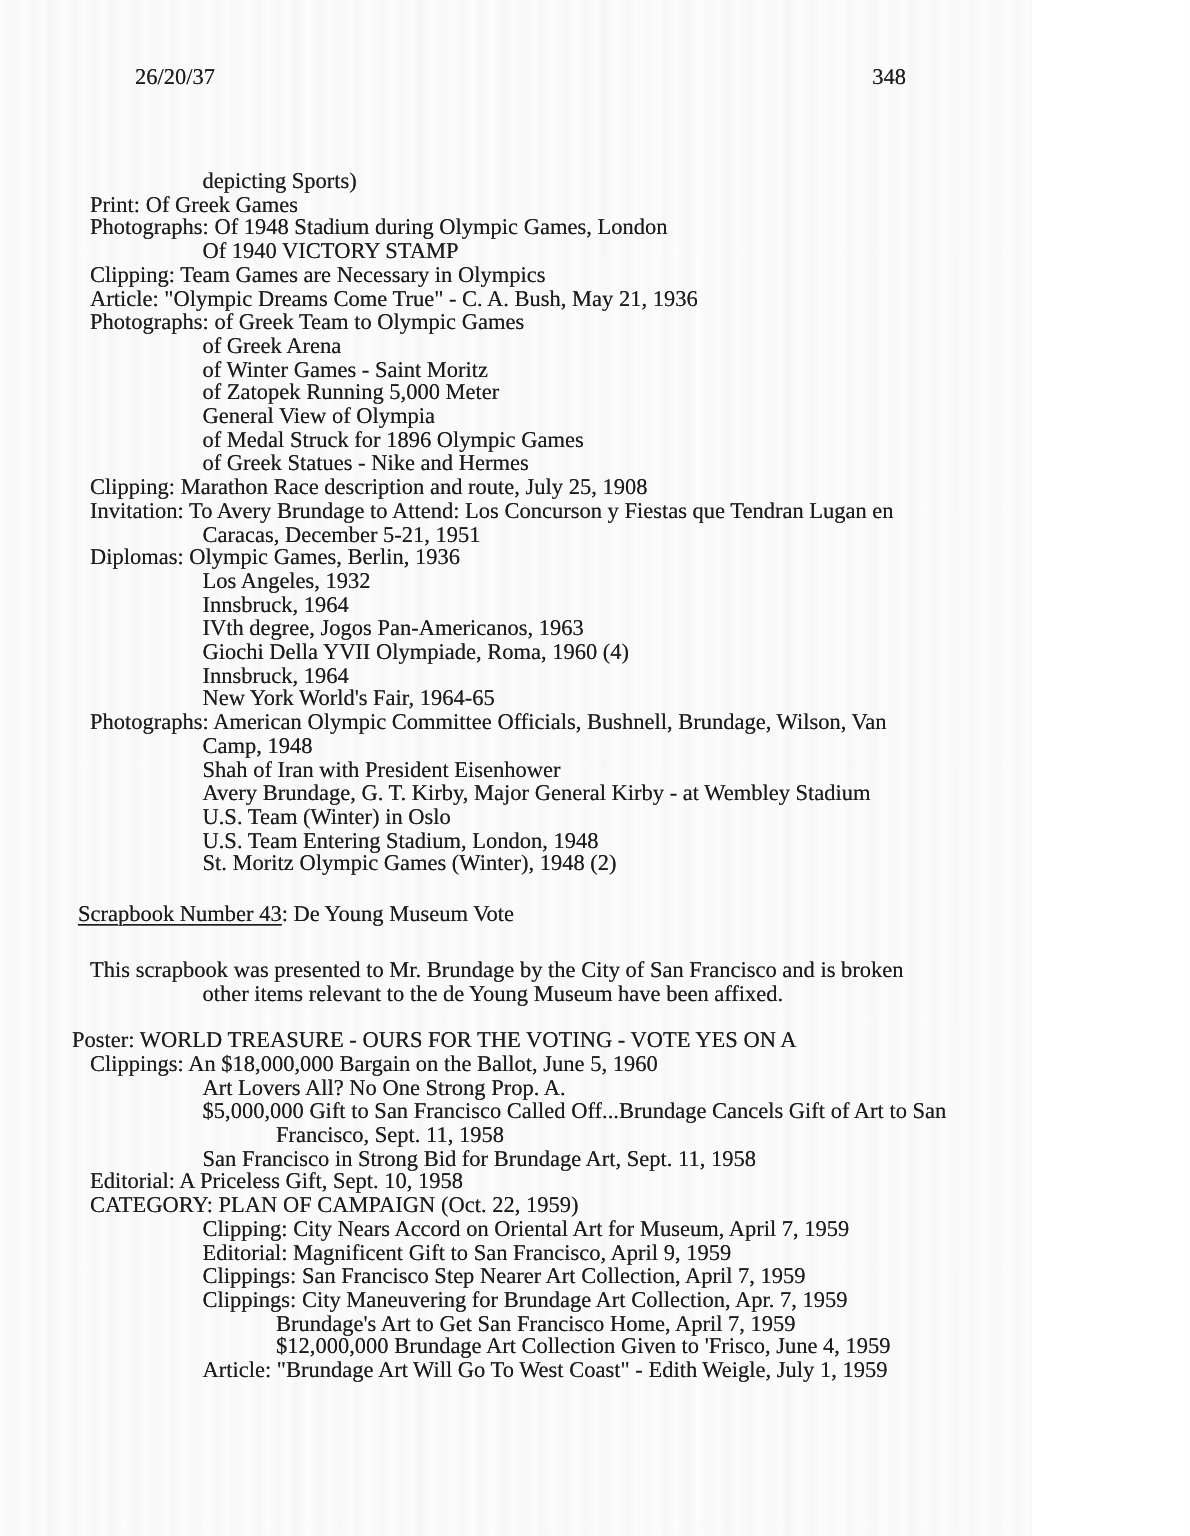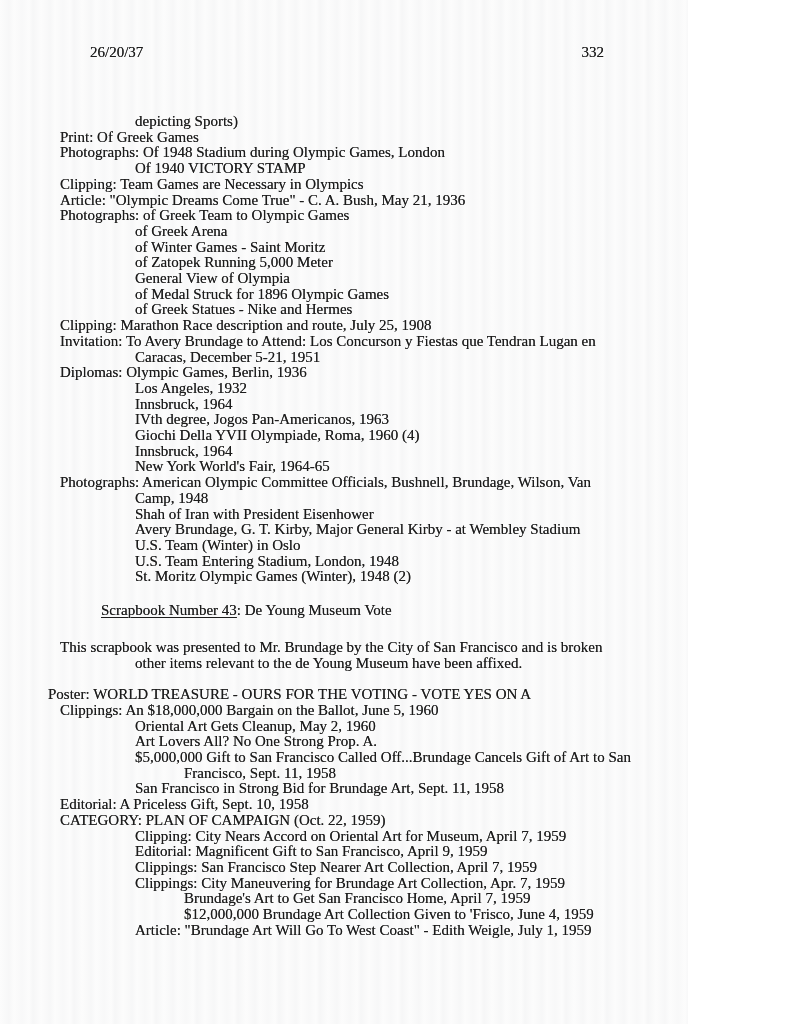--- a/index.html
+++ b/index.html
@@ -45,33 +45,33 @@
     text-shadow: 0 0 0.4px rgba(25,25,25,0.75);
   }
   .header span { text-shadow: 0 0 0.4px rgba(25,25,25,0.75); }
 
   .ind0  { padding-left: 60px; }
   .ind0s { padding-left: 48px; }
   .ind1  { padding-left: 135px; }
   .ind2  { padding-left: 184px; }
 
   #blockA    { margin-top: 103px; }
-  .heading   { margin-top: 18px; padding-left: 101px; white-space: nowrap;
+  .heading   { margin-top: 18px; padding-left: 52px; white-space: nowrap;
                text-shadow: 0 0 0.4px rgba(25,25,25,0.75); }
   .heading .u { text-decoration: underline; text-underline-offset: 2px; text-decoration-thickness: 1px; }
   #paragraph { margin: 21px 0 0 0; }
   #blockB    { margin-top: 16px; }
 </style>
 </head>
 <body>
 
 <div class="page">
   <div class="header">
     <span>26/20/37</span>
-    <span>332</span>
+    <span>348</span>
   </div>
 
   <div class="content">
     <section id="blockA">
         <div class="line ind1">depicting Sports)</div>
         <div class="line ind0">Print: Of Greek Games</div>
         <div class="line ind0">Photographs: Of 1948 Stadium during Olympic Games, London</div>
         <div class="line ind1">Of 1940 VICTORY STAMP</div>
         <div class="line ind0">Clipping: Team Games are Necessary in Olympics</div>
         <div class="line ind0">Article: "Olympic Dreams Come True" - C. A. Bush, May 21, 1936</div>
@@ -104,21 +104,20 @@
     <div class="heading"><span class="u">Scrapbook Number 43</span><span>: De Young Museum Vote</span></div>
 
     <section id="paragraph">
         <div class="line ind0">This scrapbook was presented to Mr. Brundage by the City of San Francisco and is broken</div>
         <div class="line ind1">other items relevant to the de Young Museum have been affixed.</div>
       </section>
 
     <section id="blockB">
         <div class="line ind0s">Poster: WORLD TREASURE - OURS FOR THE VOTING - VOTE YES ON A</div>
         <div class="line ind0">Clippings: An $18,000,000 Bargain on the Ballot, June 5, 1960</div>
-        <div class="line ind1">Oriental Art Gets Cleanup, May 2, 1960</div>
         <div class="line ind1">Art Lovers All? No One Strong Prop. A.</div>
         <div class="line ind1">$5,000,000 Gift to San Francisco Called Off...Brundage Cancels Gift of Art to San</div>
         <div class="line ind2">Francisco, Sept. 11, 1958</div>
         <div class="line ind1">San Francisco in Strong Bid for Brundage Art, Sept. 11, 1958</div>
         <div class="line ind0">Editorial: A Priceless Gift, Sept. 10, 1958</div>
         <div class="line ind0">CATEGORY: PLAN OF CAMPAIGN (Oct. 22, 1959)</div>
         <div class="line ind1">Clipping: City Nears Accord on Oriental Art for Museum, April 7, 1959</div>
         <div class="line ind1">Editorial: Magnificent Gift to San Francisco, April 9, 1959</div>
         <div class="line ind1">Clippings: San Francisco Step Nearer Art Collection, April 7, 1959</div>
         <div class="line ind1">Clippings: City Maneuvering for Brundage Art Collection, Apr. 7, 1959</div>

